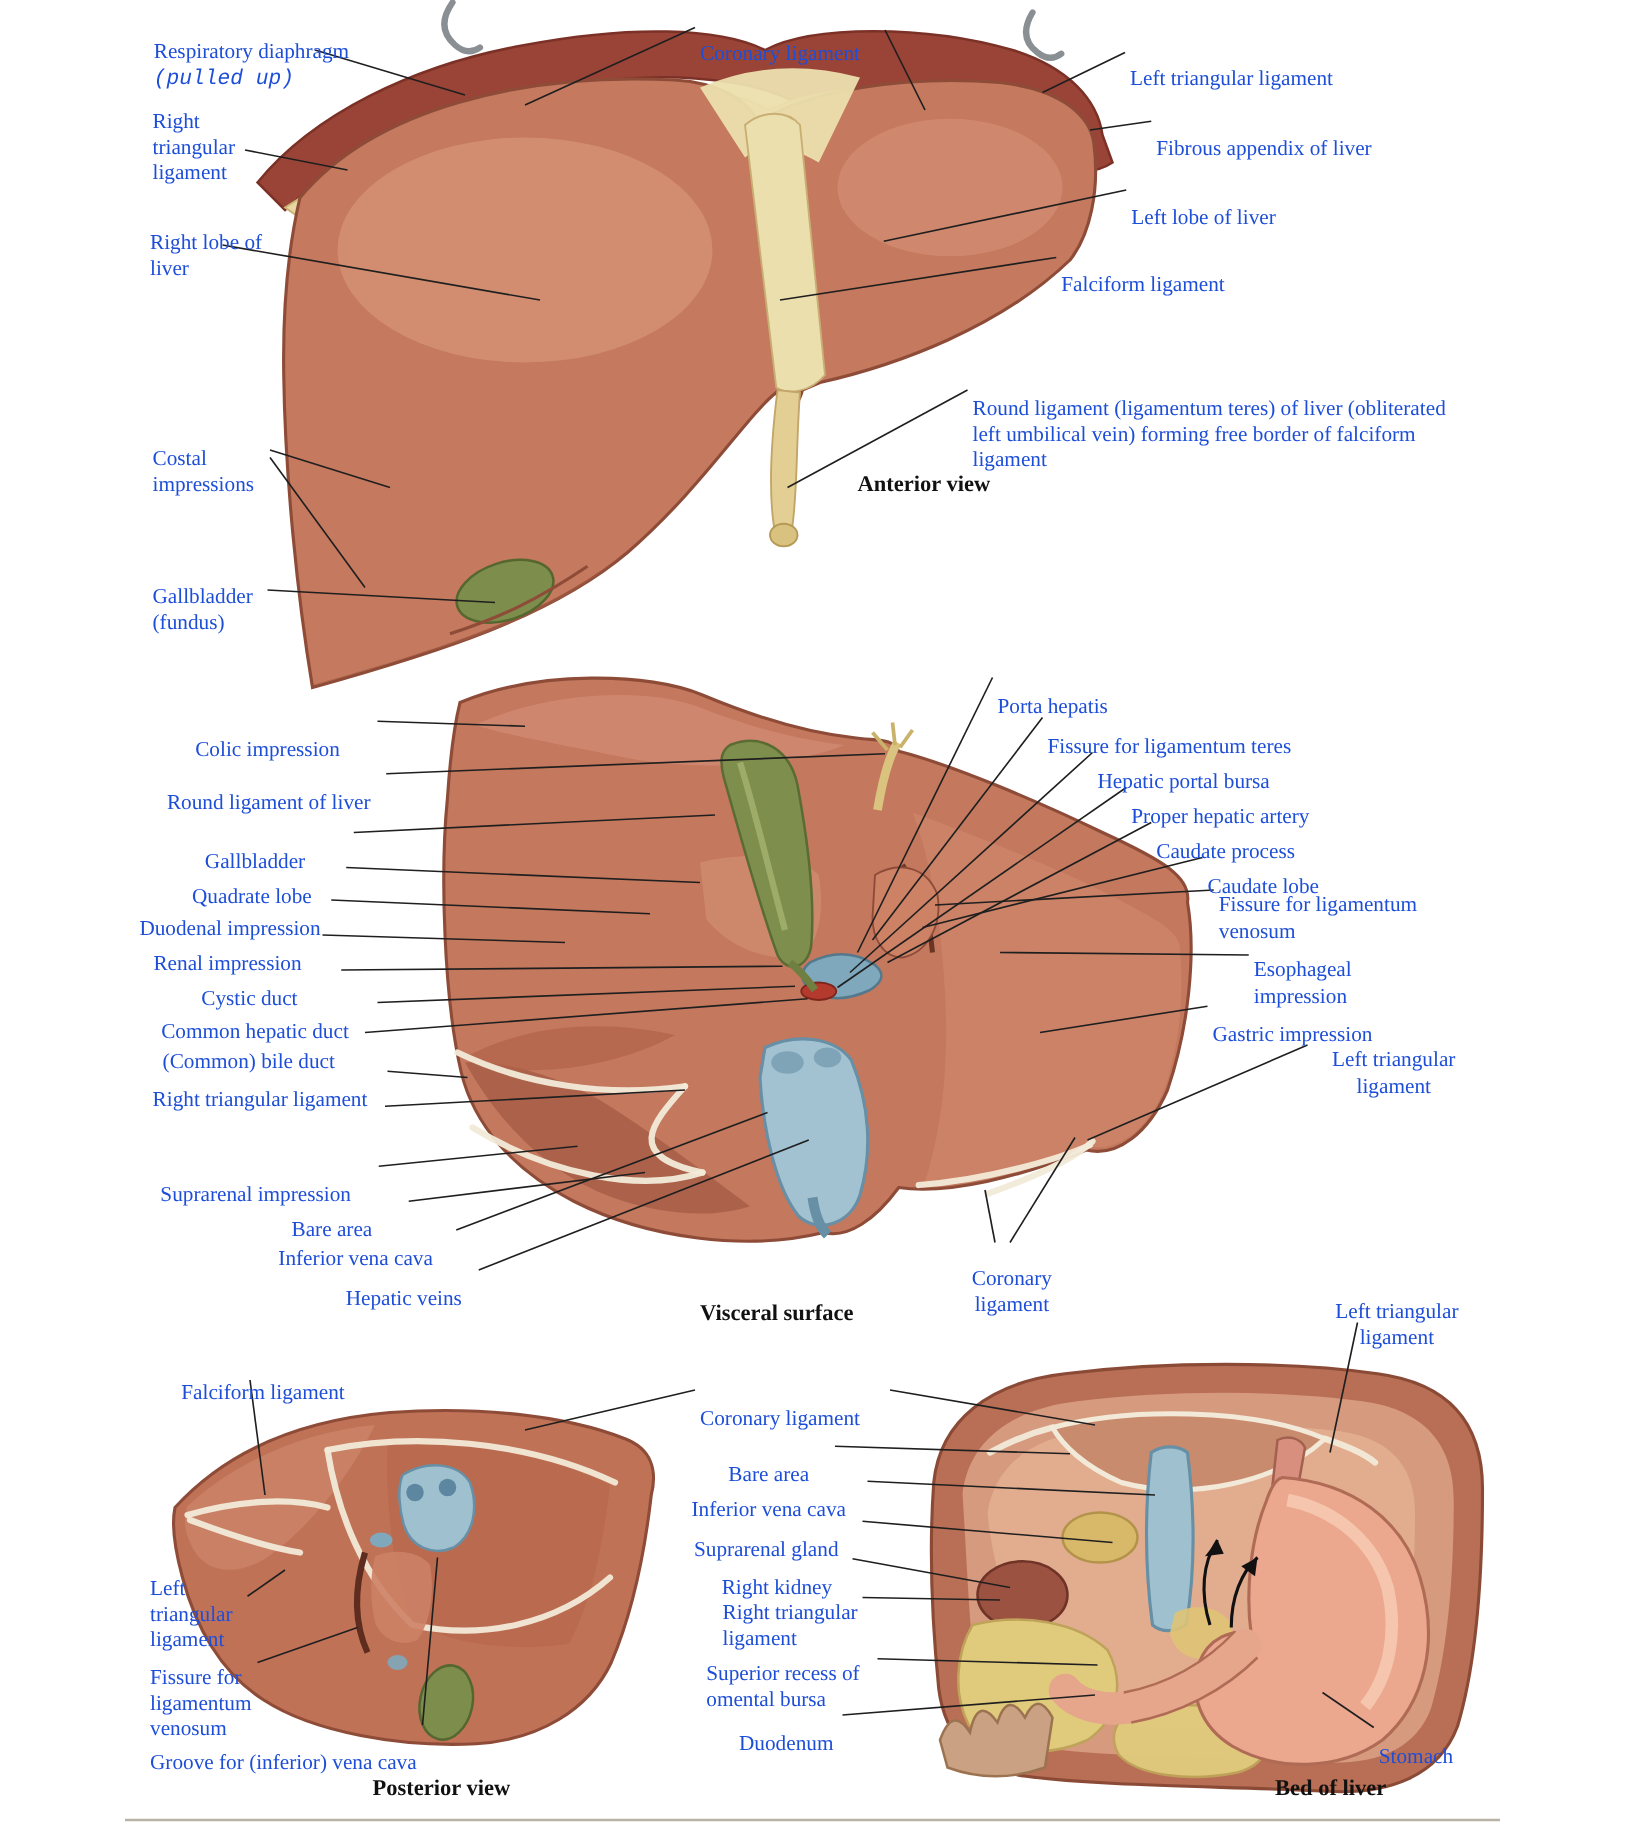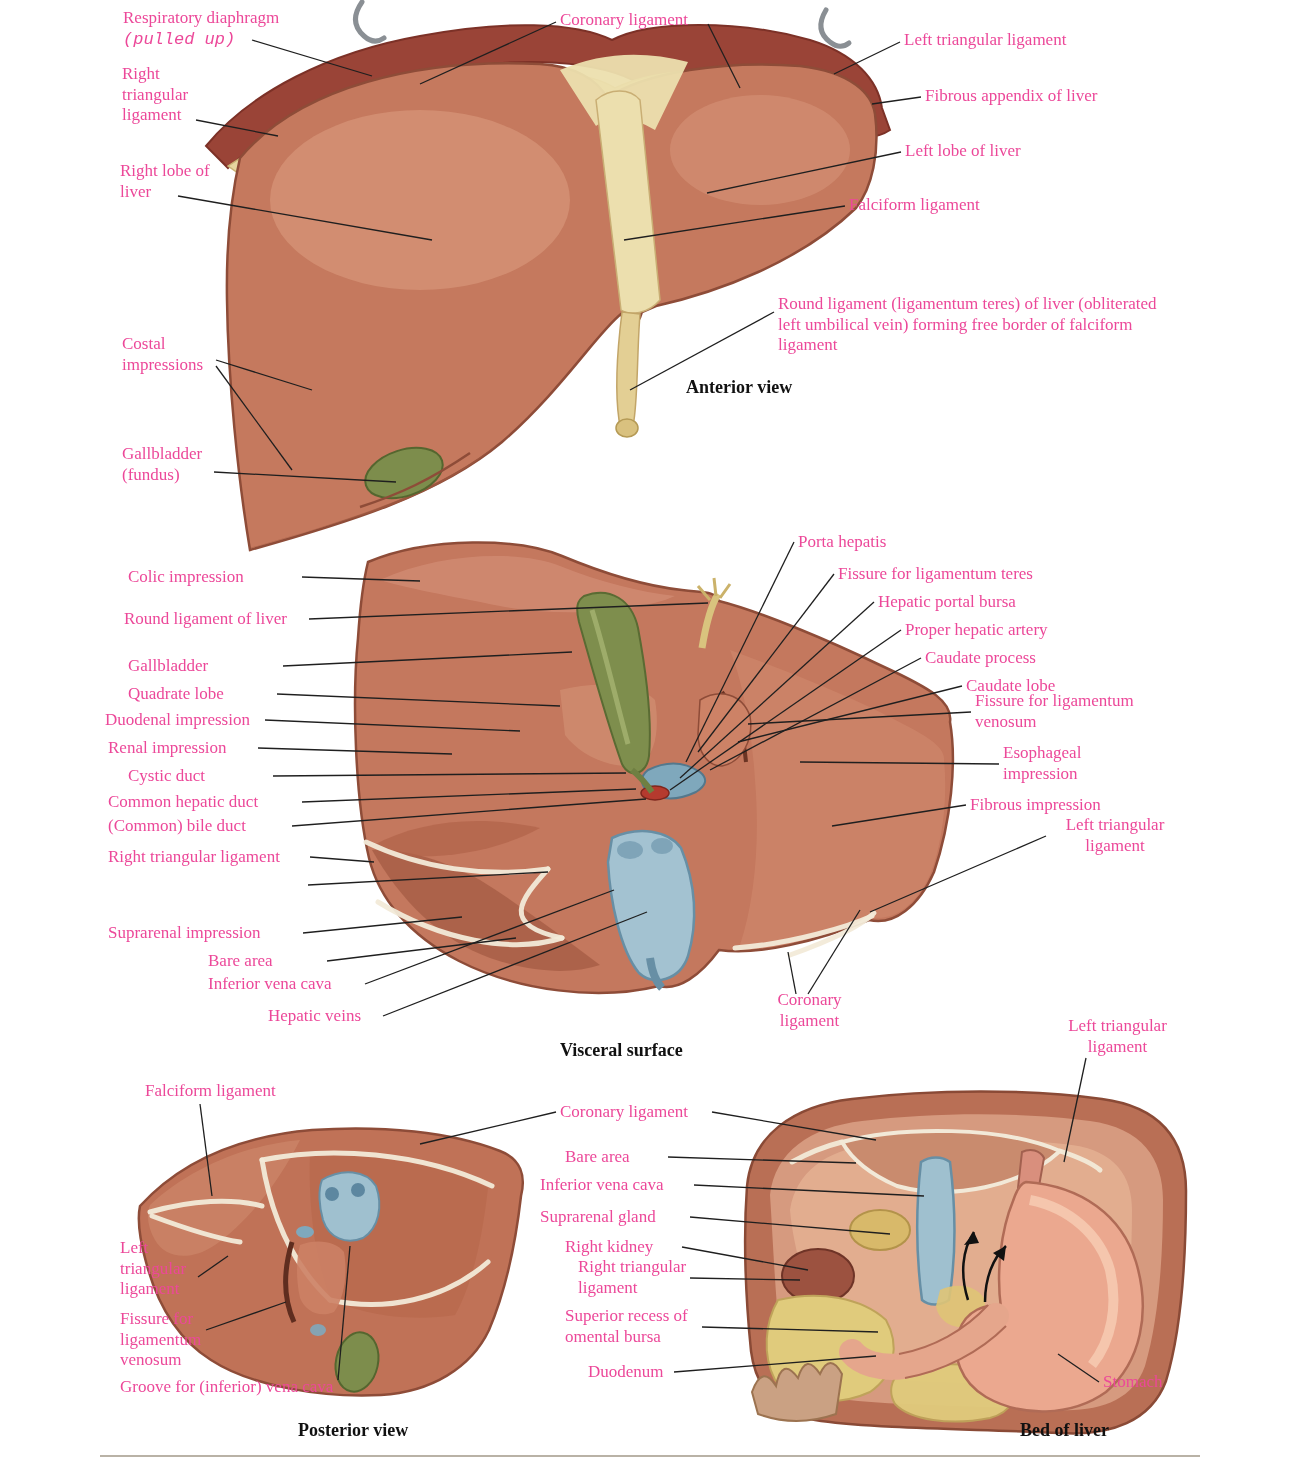--- a/index.html
+++ b/index.html
@@ -1,21 +1,21 @@
 <!DOCTYPE html>
 <html><head>
 <meta charset="utf-8">
 <style>
   * { margin:0; padding:0; box-sizing:border-box; }
   html,body { background:#ffffff; }
   body { font-family:"Liberation Serif", serif; color:#1a1a1a; }
   .plate { position:relative; width:1300px; height:1465px; background:#ffffff; overflow:hidden; }
   .art { position:absolute; left:0; top:0; }
-  .lbl { position:absolute; font-size:17px; line-height:1.22; color:#ec4899; }
-  .r { text-align:left; }
+  .lbl { position:absolute; font-size:17px; line-height:1.22; color:#1d4ed8;margin-top:23px; }
+  .r { text-align:center; }
   .c { text-align:center; }
   .nw { white-space:nowrap; }
   .it { font-style:italic;font-family:Liberation Mono, monospace; }
   .caption { position:absolute; font-size:18px; font-weight:bold; color:#111; white-space:nowrap; }
   .ldg line { stroke:#1f1f1f; stroke-width:1.3; }
   .wl { stroke:#f2ead8; stroke-width:5; fill:none; stroke-linecap:round; opacity:0.95; }
   .arrow { stroke:#111; stroke-width:2.5; fill:none; }
   .hook { stroke:#8a8f94; stroke-width:5; fill:none; stroke-linecap:round; }
   .rule { stroke:#b9b2a6; stroke-width:2; }
 </style>
@@ -209,21 +209,21 @@
   <div class="lbl r nw" style="left:208px;top:974px;width:153px">Inferior vena cava</div>
   <div class="lbl r nw" style="left:268px;top:1006px;width:110px">Hepatic veins</div>
   <div class="lbl nw" style="left:798px;top:532px">Porta hepatis</div>
   <div class="lbl nw" style="left:838px;top:564px">Fissure for ligamentum teres</div>
   <div class="lbl nw" style="left:878px;top:592px">Hepatic portal bursa</div>
   <div class="lbl nw" style="left:905px;top:620px">Proper hepatic artery</div>
   <div class="lbl nw" style="left:925px;top:648px">Caudate process</div>
   <div class="lbl nw" style="left:966px;top:676px">Caudate lobe</div>
   <div class="lbl" style="left:975px;top:691px;width:185px">Fissure for ligamentum venosum</div>
   <div class="lbl" style="left:1003px;top:743px;width:120px">Esophageal impression</div>
-  <div class="lbl nw" style="left:970px;top:795px">Fibrous impression</div>
+  <div class="lbl nw" style="left:970px;top:795px">Gastric impression</div>
   <div class="lbl c" style="left:1050px;top:815px;width:130px">Left triangular ligament</div>
   <div class="lbl c" style="left:762px;top:990px;width:95px">Coronary ligament</div>
   <div class="caption" style="left:560px;top:1040px">Visceral surface</div>
 
   <div class="lbl nw" style="left:145px;top:1081px">Falciform ligament</div>
   <div class="lbl" style="left:120px;top:1238px;width:92px">Left triangular ligament</div>
   <div class="lbl" style="left:120px;top:1309px;width:105px">Fissure for ligamentum venosum</div>
   <div class="lbl nw" style="left:120px;top:1377px">Groove for (inferior) vena cava</div>
   <div class="caption" style="left:298px;top:1420px">Posterior view</div>
 

